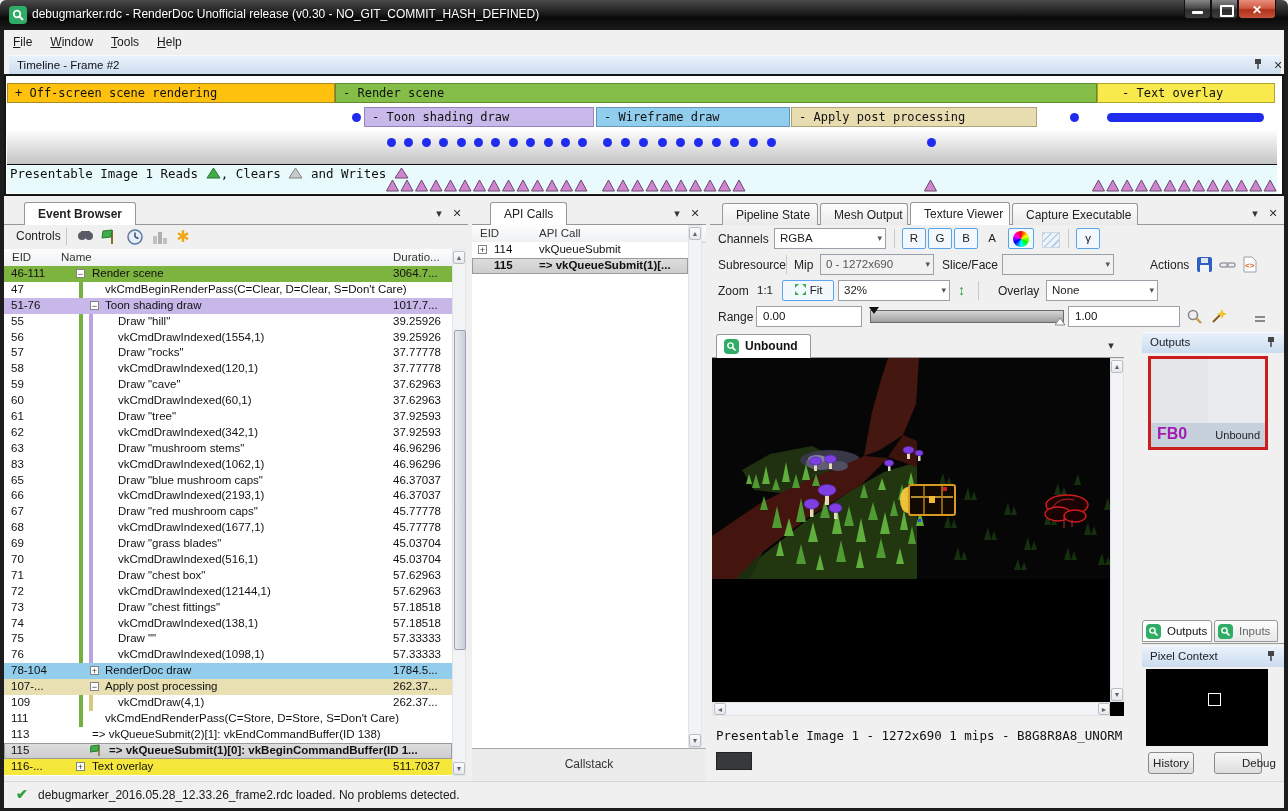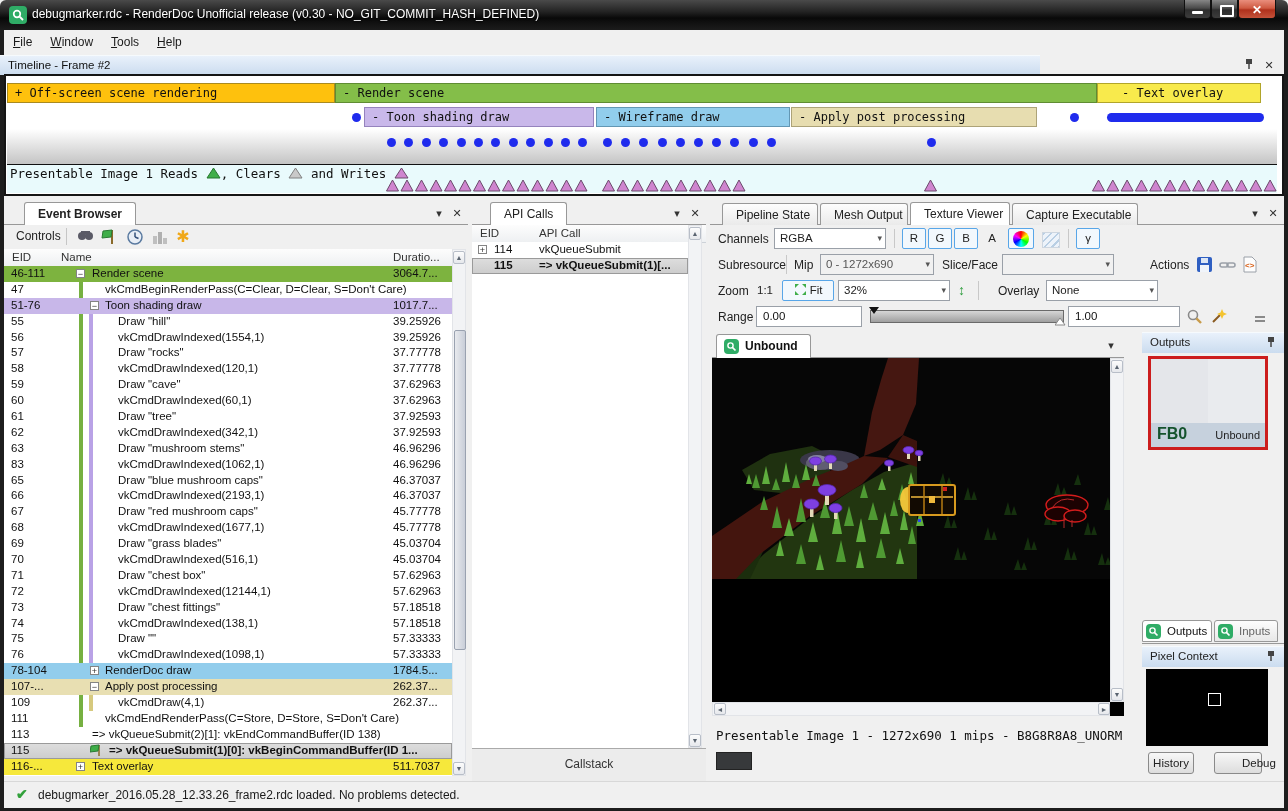--- a/index.html
+++ b/index.html
@@ -15,21 +15,21 @@
   .glyph-min{position:absolute;left:7px;top:11px;width:11px;height:3px;background:#fff;border-radius:1px;}
   .glyph-max{position:absolute;left:8px;top:5px;width:10px;height:8px;border:2px solid #fff;border-radius:1px;}
   .glyph-x{font-size:12px;font-weight:bold;line-height:19px;}
   .sideborder{position:absolute;width:4px;top:30px;height:777px;background:#1d1d1d;}
   .botborder{position:absolute;left:0;top:807px;width:1288px;height:4px;background:#1d1d1d;}
   
   .menubar{position:absolute;left:4px;top:30px;width:1280px;height:25px;background:#f0f0f0;}
   .mi{display:inline-block;padding:5px 9px 0 9px;font-size:12px;color:#1a1a1a;height:20px;}
   .mi::first-letter{text-decoration:underline;}
   
-  .tl-header{position:absolute;left:0;top:55px;width:1040px;height:19px;background:linear-gradient(#e9f1fb,#cbdcef);border-top:1px solid #f6fafd;font-size:11.5px;color:#111;}
+  .tl-header{position:absolute;left:9px;top:55px;width:1260px;height:19px;background:linear-gradient(#e9f1fb,#cbdcef);border-top:1px solid #f6fafd;font-size:11.5px;color:#111;padding-left:12px;}
   .tl-title{position:absolute;left:8px;top:3px;}
   .hdr-ico{position:absolute;top:2px;width:14px;height:14px;color:#333;font-size:11px;text-align:center;line-height:14px;}
   .tl-body{position:absolute;left:4px;top:74px;width:1280px;height:122px;background:#fff;border:2px solid #151515;box-sizing:border-box;}
   .tl-content{position:absolute;left:1px;top:0;width:1270px;height:118px;}
   .tl-row{position:absolute;left:0;width:1270px;height:21px;}
   .tl-bar{position:absolute;top:0;height:20px;border:1px solid #7a7a50;box-sizing:border-box;font-family:"DejaVu Sans Mono",monospace;font-size:12px;line-height:18px;padding-left:7px;color:#111;overflow:hidden;white-space:nowrap;}
   .tl-fade{position:absolute;left:0;top:53px;width:1270px;height:35px;background:linear-gradient(#ffffff,#c4c4c4);}
   .tl-dot{position:absolute;width:9px;height:9px;border-radius:50%;background:#1f2bed;}
   .tl-line{position:absolute;height:9px;border-radius:4.5px;background:#1f2bed;top:6px;}
   .tl-legend{position:absolute;left:0;top:88px;width:1270px;height:28px;background:#e9fafc;border-top:1px solid #111;}
@@ -138,21 +138,21 @@
           <rect x="2" y="1" width="6" height="5" fill="#444"></rect>
           <line x1="5" y1="6" x2="5" y2="11" stroke="#444" stroke-width="1.5"></line>
         </svg></span>
     <span class="hdr-ico" style="left:1262px;">✕</span>
   </div>
   <div class="tl-body">
     <div class="tl-content">
       <div id="tl-rowa" class="tl-row" style="top:7px;">
           <div class="tl-bar" style="left: 328px; width: 762px; background: linear-gradient(rgb(132, 190, 73), rgb(132, 190, 73)); border-color: rgb(95, 140, 51);">- Render scene</div>
           <div class="tl-bar" style="left: 0px; width: 328px; background: linear-gradient(rgb(254, 193, 13), rgb(254, 193, 13)); border-color: rgb(169, 138, 32);">+ Off-screen scene rendering</div>
-          <div class="tl-bar" style="left: 1090px; width: 164px; background: linear-gradient(rgb(248, 234, 76), rgb(248, 234, 76)); border-color: rgb(177, 165, 42); padding-left: 24px;">- Text overlay</div>
+          <div class="tl-bar" style="left: 1090px; width: 178px; background: linear-gradient(rgb(248, 234, 76), rgb(248, 234, 76)); border-color: rgb(177, 165, 42); padding-left: 24px;">- Text overlay</div>
         </div>
       <div class="tl-fade"></div>
       <div id="tl-rowb" class="tl-row" style="top:31px;">
           <div class="tl-bar" style="left: 357px; width: 230px; background: linear-gradient(rgb(201, 184, 234), rgb(201, 184, 234)); border-color: rgb(149, 131, 189);">- Toon shading draw</div>
           <div class="tl-bar" style="left: 589px; width: 194px; background: linear-gradient(rgb(145, 205, 236), rgb(145, 205, 236)); border-color: rgb(99, 151, 180);">- Wireframe draw</div>
           <div class="tl-bar" style="left: 784px; width: 246px; background: linear-gradient(rgb(231, 221, 176), rgb(231, 221, 176)); border-color: rgb(173, 163, 120);">- Apply post processing</div>
           <div class="tl-dot" style="left: 345px; top: 6px;"></div>
           <div class="tl-dot" style="left: 1063px; top: 6px;"></div>
           <div class="tl-line" style="left: 1100px; width: 157px;"></div>
         </div>
@@ -841,21 +841,21 @@
       <div class="subheader" style="left:0;top:2px;width:142px;">
         <span>Outputs</span>
         <span class="hdr-ico" style="left:122px;top:3px;"><svg width="10" height="12">
               <rect x="2" y="1" width="6" height="5" fill="#444"></rect>
               <line x1="5" y1="6" x2="5" y2="11" stroke="#444" stroke-width="1.5"></line>
             </svg></span>
       </div>
       <div class="fb-thumb" style="left:6px;top:26px;width:120px;height:94px;">
         <div class="abs" style="left:0;top:0;width:57px;height:88px;background:#e4e6ea;"></div>
         <div class="fb-cap">
-          <span style="position:absolute;left:6px;top:2px;font-size:16px;font-weight:bold;color:#14532d;">FB0</span>
+          <span style="position:absolute;left:6px;top:2px;font-size:16px;font-weight:bold;color:#a21caf;">FB0</span>
           <span style="position:absolute;right:5px;top:6px;font-size:11px;color:#222;">Unbound</span>
         </div>
       </div>
 
       <div class="abs" style="left:0;top:290px;width:142px;height:23px;border-bottom:1px solid #989898;">
         <div class="oi-tab active" style="left:0;width:70px;">
           <span class="logo" style="left:3px;top:3px;width:15px;height:15px;">
               <svg width="13" height="13">
                 <circle cx="5.5" cy="5.5" r="2.6" fill="none" stroke="#fff" stroke-width="1.4"></circle>
                 <line x1="7.6" y1="7.6" x2="10.5" y2="10.5" stroke="#fff" stroke-width="1.7"></line>

